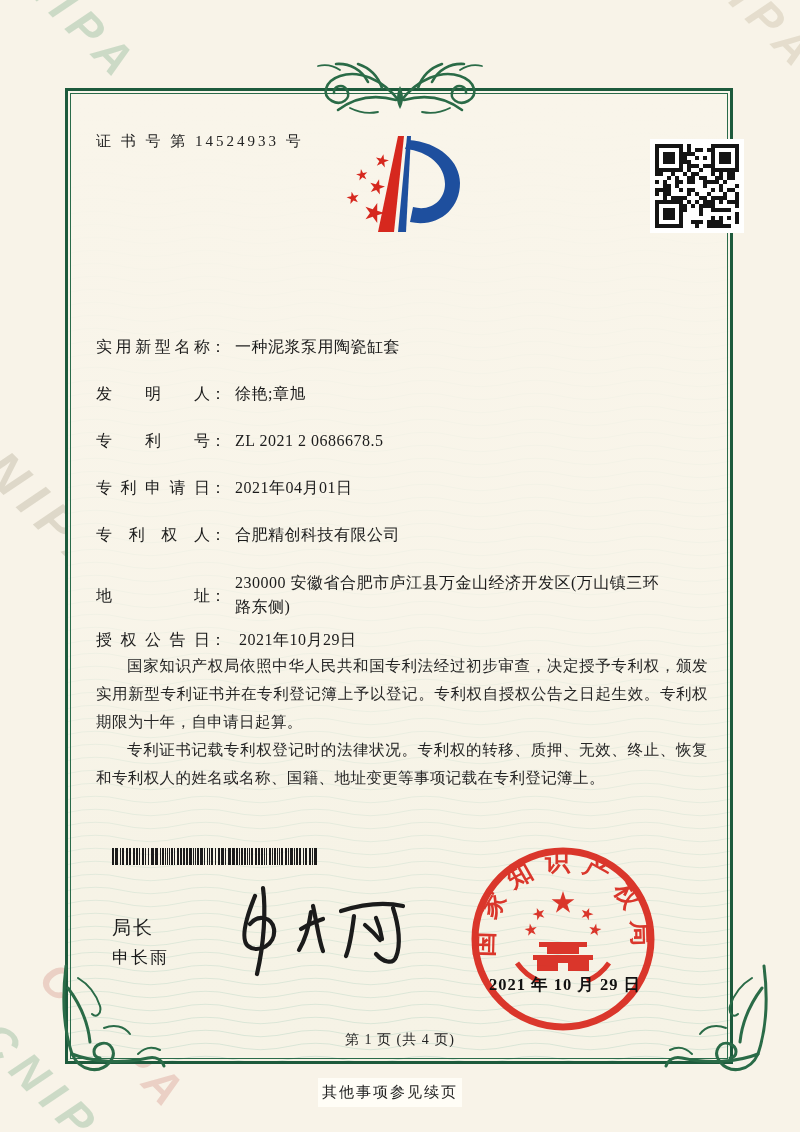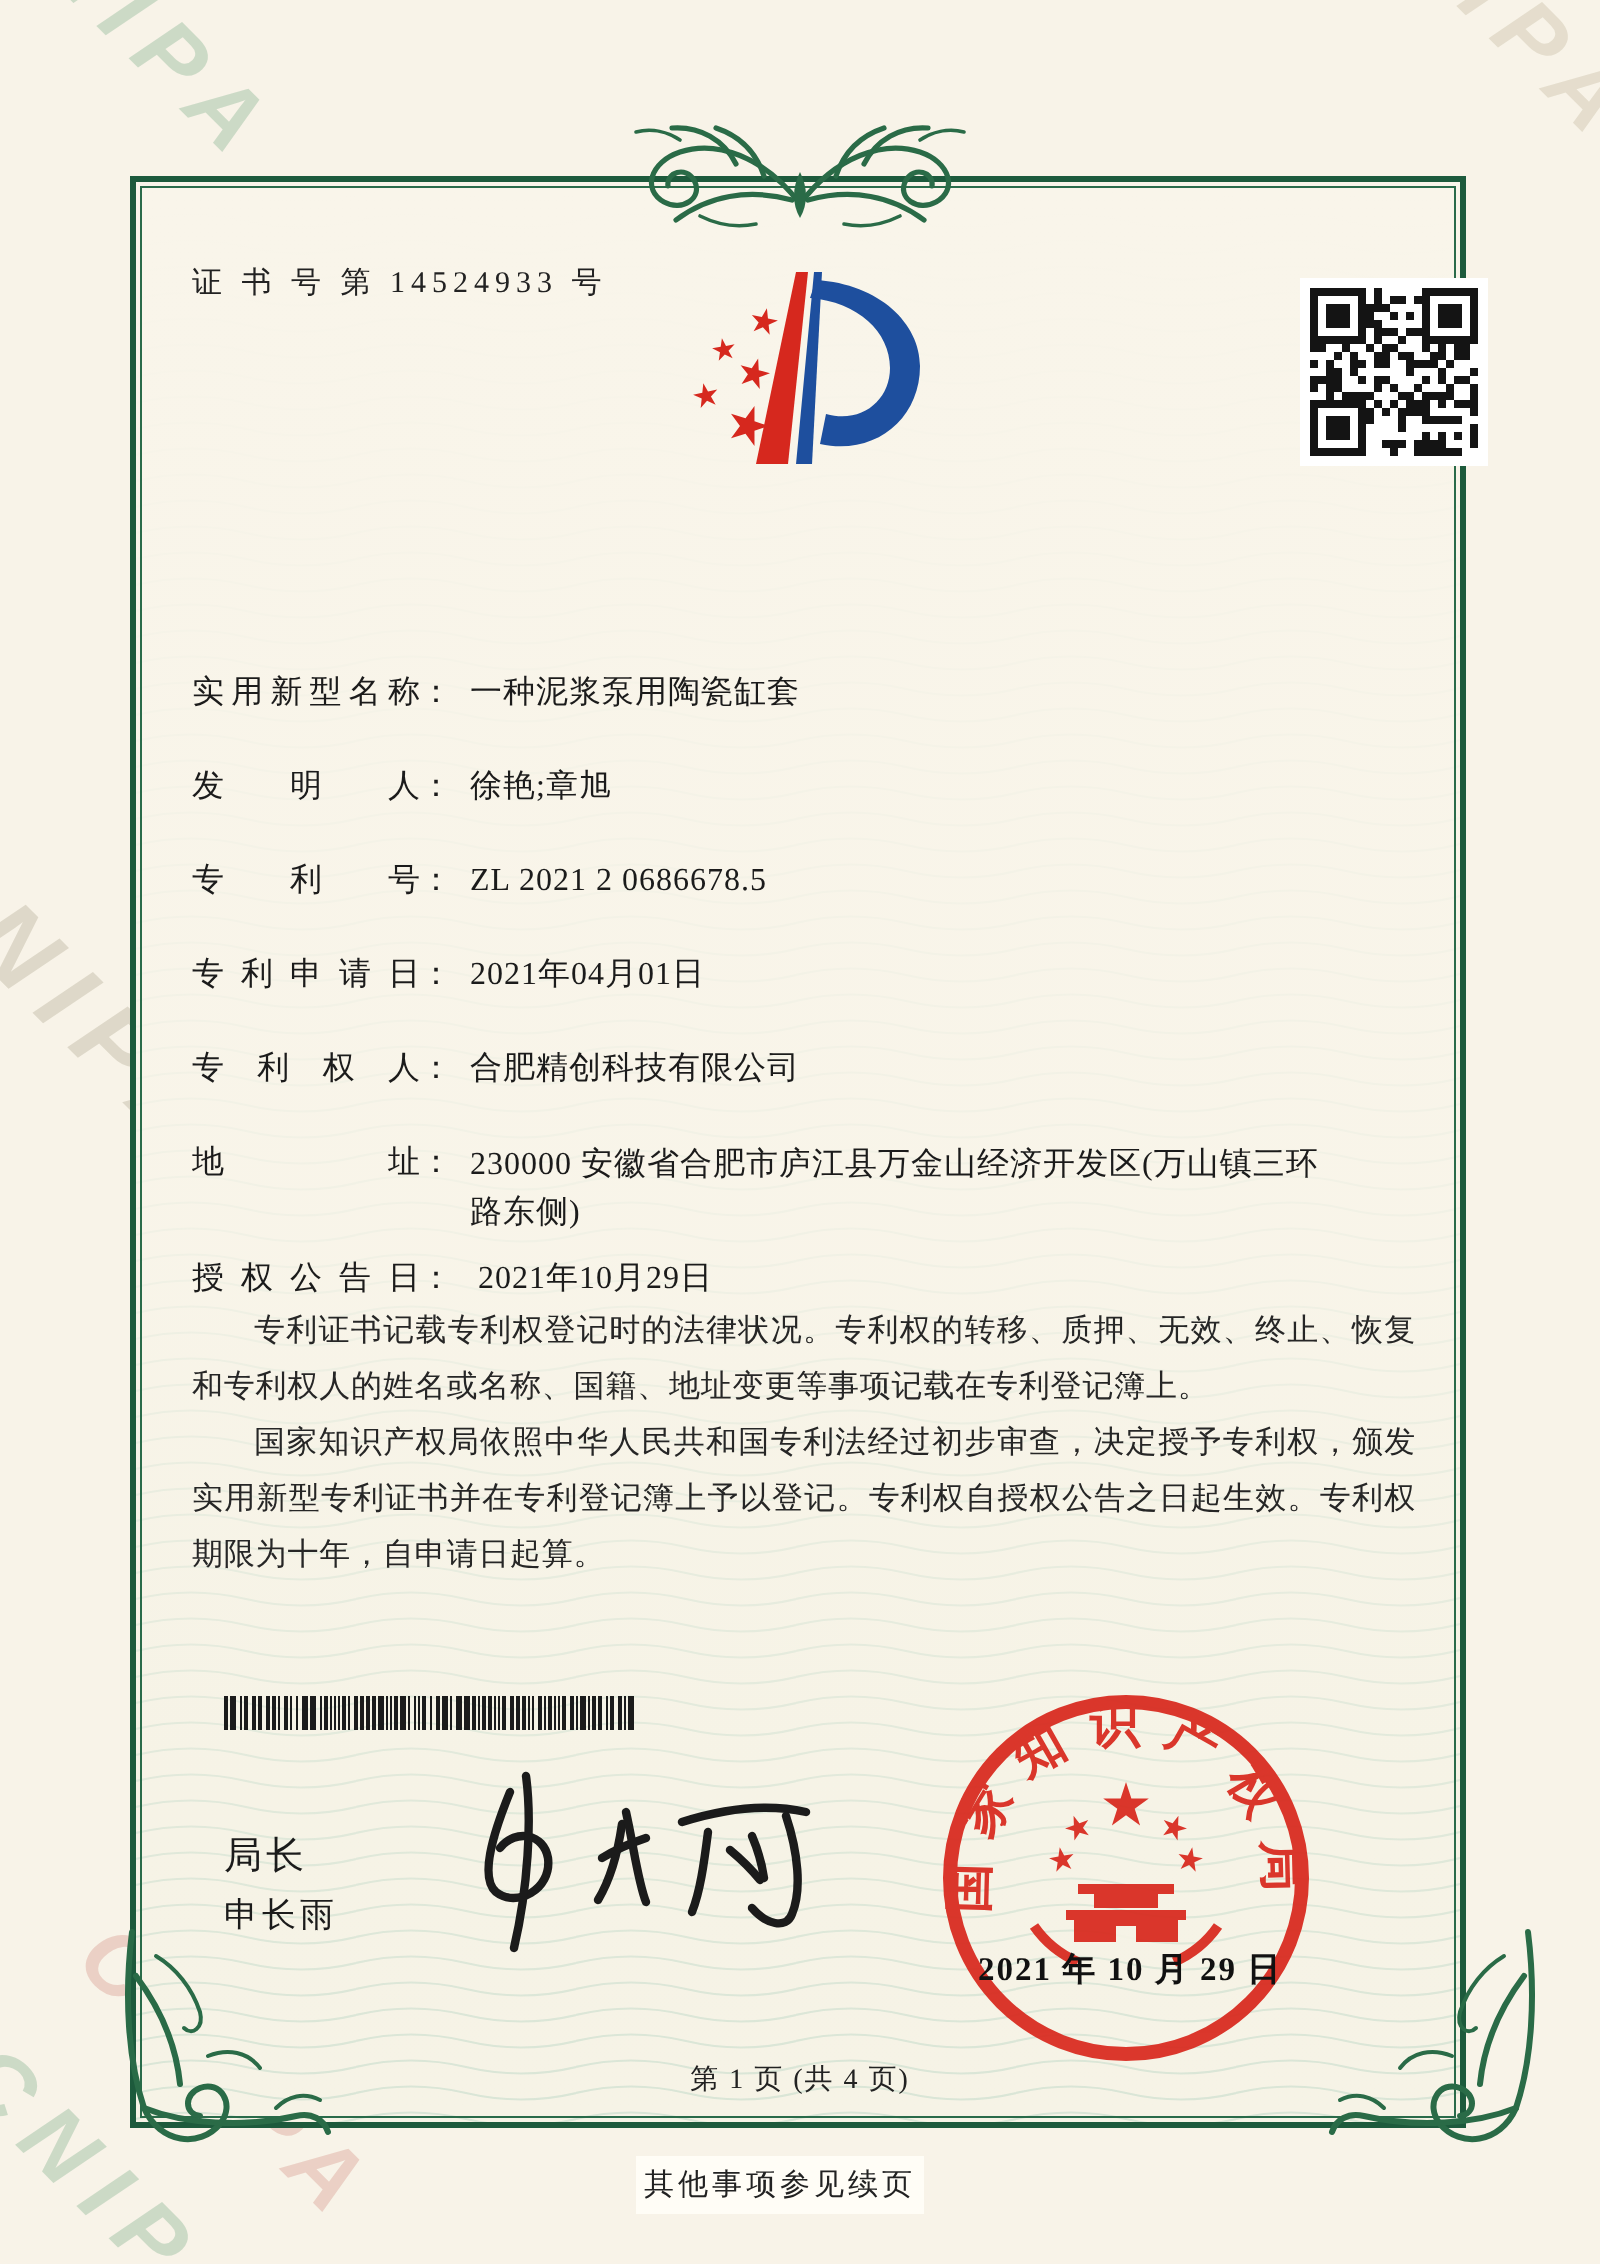--- a/index.html
+++ b/index.html
@@ -41,21 +41,21 @@
     font-size:15px;letter-spacing:3px;color:#222;
   }
   .logo{position:absolute;left:344px;top:132px;}
   .qr{position:absolute;left:650px;top:139px;width:84px;height:84px;background:#fff;padding:5px;}
   .title{
     position:absolute;left:0;top:242px;width:800px;text-align:center;
     font-size:34px;font-weight:700;letter-spacing:9px;color:#141414;
   }
 
   .fields{position:absolute;left:96px;top:336px;width:612px;font-size:16px;}
-  .field-row{margin-bottom:26px;display:flex;align-items:flex-start;line-height:21px;}
+  .field-row{margin-bottom:26px;display:flex;align-items:center;line-height:21px;}
   .field-label{
     display:inline-block;width:114px;flex:0 0 114px;
     text-align:justify;text-align-last:justify;
   }
   .field-colon{flex:0 0 auto;}
   .field-value{margin-left:9px;letter-spacing:0.5px;}
   .row-address{margin-bottom:8px;}
   .row-address .field-value{width:430px;word-break:break-all;line-height:24px;}
   .grant-row{position:relative;margin-top:10px;display:block;line-height:21px;}
   .grant-right{position:absolute;left:358px;top:0;}
@@ -364,22 +364,22 @@
     </div>
     <div class="field-row grant-row">
       <span>
         <span class="field-label">授权公告日</span><span>：</span>
         <span class="field-value">2021年10月29日</span>
       </span>
     </div>
   </div>
 
   <div class="body-text">
+    <p>国家知识产权局依照中华人民共和国专利法经过初步审查，决定授予专利权，颁发实用新型专利证书并在专利登记簿上予以登记。专利权自授权公告之日起生效。专利权期限为十年，自申请日起算。</p>
     <p>专利证书记载专利权登记时的法律状况。专利权的转移、质押、无效、终止、恢复和专利权人的姓名或名称、国籍、地址变更等事项记载在专利登记簿上。</p>
-    <p>国家知识产权局依照中华人民共和国专利法经过初步审查，决定授予专利权，颁发实用新型专利证书并在专利登记簿上予以登记。专利权自授权公告之日起生效。专利权期限为十年，自申请日起算。</p>
   </div>
 
   <div class="barcode" id="barcode"><svg width="208" height="17" xmlns="http://www.w3.org/2000/svg">
         <rect x="0" y="0" width="2" height="17" fill="#1b1b1b"></rect>
         <rect x="3" y="0" width="3" height="17" fill="#1b1b1b"></rect>
         <rect x="8" y="0" width="1" height="17" fill="#1b1b1b"></rect>
         <rect x="10" y="0" width="2" height="17" fill="#1b1b1b"></rect>
         <rect x="14" y="0" width="2" height="17" fill="#1b1b1b"></rect>
         <rect x="17" y="0" width="2" height="17" fill="#1b1b1b"></rect>
         <rect x="21" y="0" width="2" height="17" fill="#1b1b1b"></rect>

